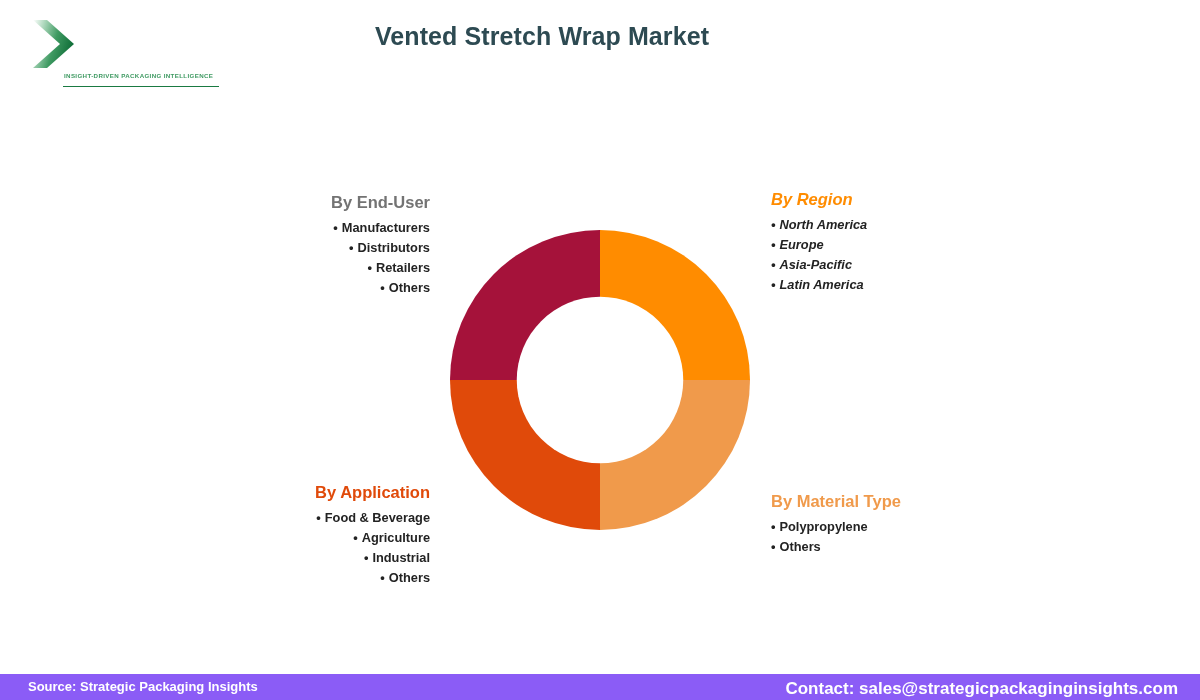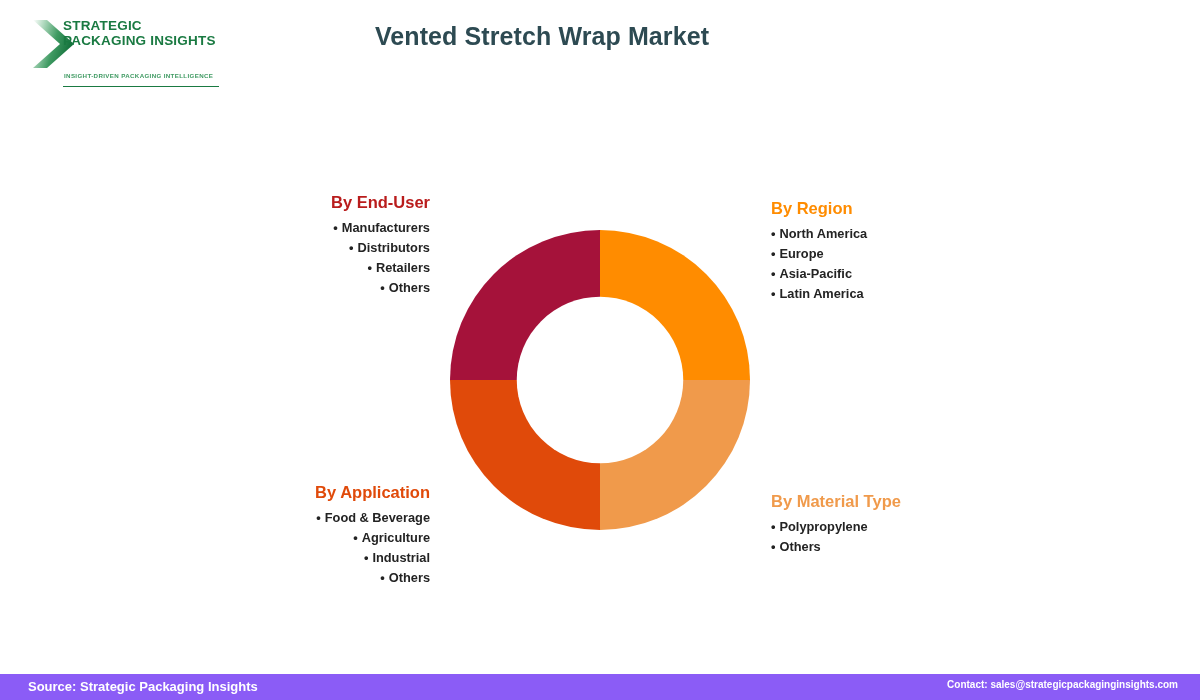--- a/index.html
+++ b/index.html
@@ -108,21 +108,21 @@
   }
   .seg-list li .bullet {
     margin-right: 4px;
     font-size: 12.8px;
   }
 
   .align-right { text-align: right; }
   .align-left  { text-align: left; }
 
   #group-end-user    { left: 225px;  top: 193px; width: 205px; }
-  #group-region      { left: 771px;  top: 199px; width: 280px; }
+  #group-region      { left: 771px;  top: 190px; width: 280px; font-style: italic; }
   #group-application { left: 205px;  top: 483px; width: 225px; }
   #group-material    { left: 771px;  top: 492px; width: 280px; }
 
   
   #footer {
     position: absolute;
     left: 0;
     top: 674px;
     width: 1200px;
     height: 26px;
@@ -134,21 +134,21 @@
     top: 5px;
     font-size: 13px;
     font-weight: bold;
     color: #ffffff;
     white-space: nowrap;
   }
   #footer-contact {
     position: absolute;
     right: 22px;
     top: 5px;
-    font-size: 10px;
+    font-size: 17px;
     font-weight: bold;
     color: #ffffff;
     white-space: nowrap;
   }
 </style>
 </head>
 <body>
 
 <div id="logo">
   <div id="logo-mark">
@@ -157,44 +157,40 @@
         <linearGradient id="chevGrad" x1="0" y1="0" x2="1" y2="0.35">
           <stop offset="0" stop-color="#ffffff"></stop>
           <stop offset="0.28" stop-color="#a8d5b8"></stop>
           <stop offset="0.62" stop-color="#3f9a62"></stop>
           <stop offset="1" stop-color="#13713b"></stop>
         </linearGradient>
       </defs>
       <path d="M3 2 L30 26 L3 50 L17 50 L44 26 L17 2 Z" fill="url(#chevGrad)"></path>
     </svg>
   </div>
-  <div id="logo-text-block">
-    <div class="logo-line" style="color: rgb(26, 122, 66);">STRATEGIC</div>
-    <div class="logo-line" style="color: rgb(26, 122, 66);">PACKAGING INSIGHTS</div>
-  </div>
   <div id="logo-tagline">INSIGHT-DRIVEN PACKAGING INTELLIGENCE</div>
   <div id="logo-underline"></div>
 </div>
 
 <div id="page-title" style="color: rgb(45, 74, 82);">Vented Stretch Wrap Market</div>
 
 <div id="donut-wrap">
   <svg id="donut-svg" width="300" height="300" viewBox="0 0 300 300" xmlns="http://www.w3.org/2000/svg">
     <g>
       <path d="M150 150 L150 0 A150 150 0 0 1 300 150 Z" fill="#FF8C00"></path>
       <path d="M150 150 L300 150 A150 150 0 0 1 150 300 Z" fill="#F09A4B"></path>
       <path d="M150 150 L150 300 A150 150 0 0 1 0 150 Z" fill="#E04A0A"></path>
       <path d="M150 150 L0 150 A150 150 0 0 1 150 0 Z" fill="#A5123A"></path>
       <circle cx="150" cy="150" r="83.25000000000001" fill="#ffffff"></circle>
     </g>
   </svg>
 </div>
 
 <div class="seg-group align-right" id="group-end-user">
-  <div class="seg-heading" style="color: #b91c1c;">By End-User</div>
+  <div class="seg-heading" style="color: #737373;">By End-User</div>
   <ul class="seg-list">
     <li><span class="bullet">•</span><span>Manufacturers</span></li>
     <li><span class="bullet">•</span><span>Distributors</span></li>
     <li><span class="bullet">•</span><span>Retailers</span></li>
     <li><span class="bullet">•</span><span>Others</span></li>
   </ul>
 </div>
 
 <div class="seg-group align-left" id="group-region">
   <div class="seg-heading" style="color: rgb(255, 140, 0);">By Region</div>

